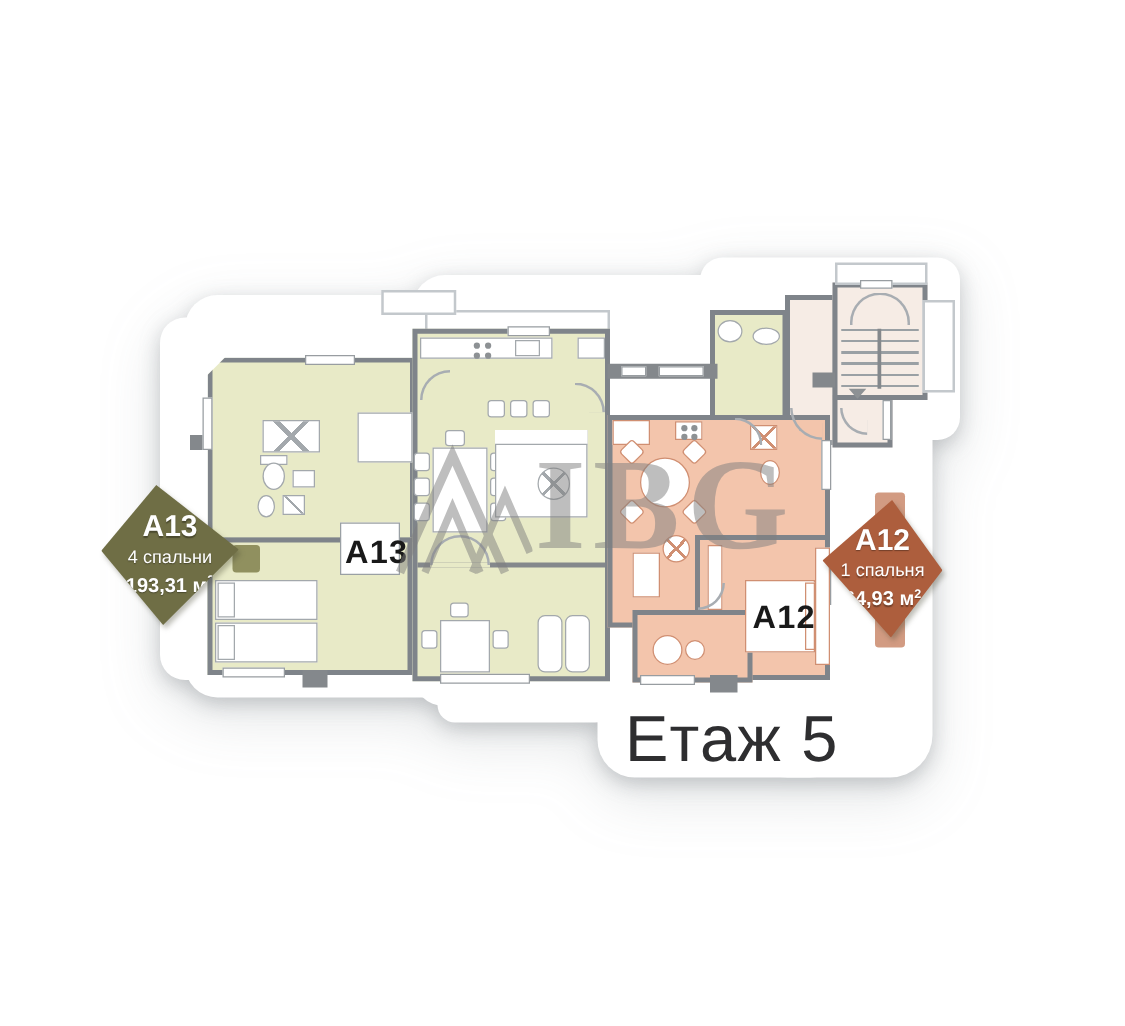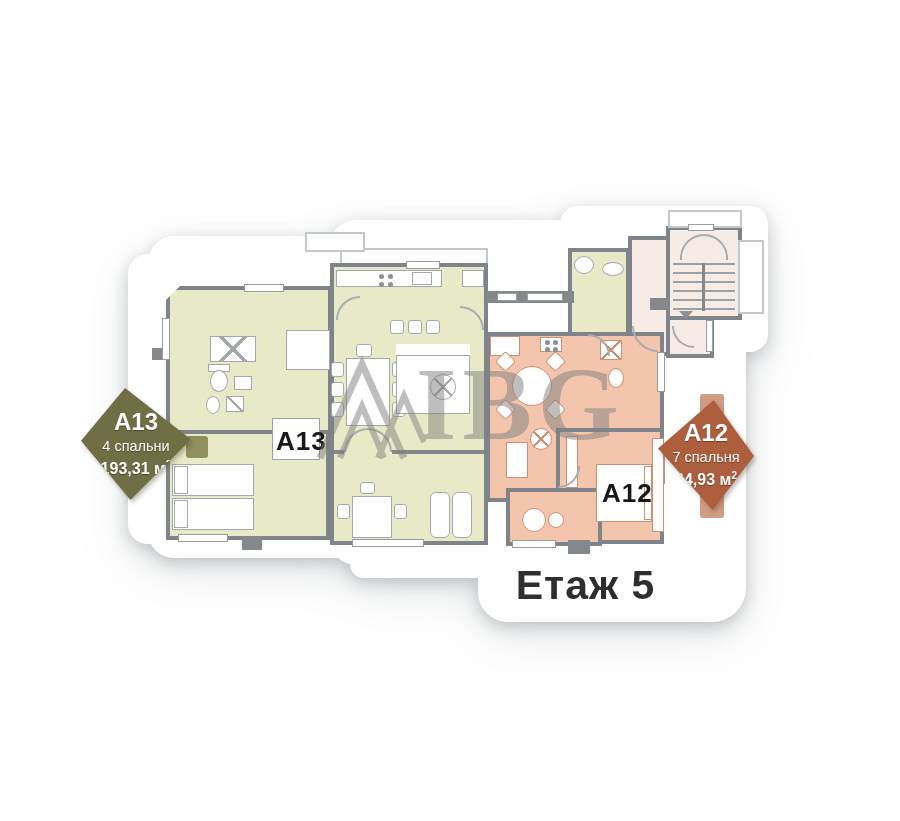--- a/index.html
+++ b/index.html
@@ -29,36 +29,36 @@
   .arc-tr{border-top-width:2px;border-right-width:2px;border-top-right-radius:100%;}
   .arc-bl{border-bottom-width:2px;border-left-width:2px;border-bottom-left-radius:100%;}
   .arc-br{border-bottom-width:2px;border-right-width:2px;border-bottom-right-radius:100%;}
   .dots{position:absolute;width:5px;height:5px;border-radius:50%;background:#8d9194;
         box-shadow:9px 0 0 #8d9194,0 8px 0 #8d9194,9px 8px 0 #8d9194;}
   .plan-label{position:absolute;font-weight:bold;font-size:26px;color:#191919;letter-spacing:1px;}
   
   .treads{position:absolute;background:repeating-linear-gradient(to bottom,#9aa0a4 0,#9aa0a4 2px,transparent 2px,transparent 9px);}
   .tri-down{position:absolute;width:0;height:0;border-left:7px solid transparent;border-right:7px solid transparent;border-top:8px solid #8d9194;}
   
-  #wm{position:absolute;left:316px;top:350px;z-index:5;opacity:.5;display:flex;align-items:flex-start;pointer-events:none;}
+  #wm{position:absolute;left:316px;top:350px;z-index:5;opacity:.5;display:flex;align-items:flex-start;pointer-events:none;gap:12px;}
   #wm .letters{font-family:"Liberation Serif",serif;font-weight:600;font-size:104px;line-height:1;
                color:#7f7f7f;letter-spacing:6px;margin-left:-10px;margin-top:2px;}
   
   #badges{position:absolute;inset:0;z-index:7;}
   .ribbon{position:absolute;border-radius:3px;}
   .badge{position:absolute;display:flex;flex-direction:column;align-items:center;justify-content:center;
          color:#fff;text-align:center;cursor:pointer;}
   .badge .u{font-size:24px;font-weight:bold;line-height:1;text-shadow:0 1px 1px rgba(0,0,0,.35);}
   .badge .r{font-size:14.5px;margin-top:4px;text-shadow:0 1px 1px rgba(0,0,0,.35);}
   .badge .a{font-size:16px;font-weight:bold;margin-top:5px;text-shadow:0 1px 1px rgba(0,0,0,.35);}
   .badge sup{font-size:10px;}
   .bshadow{filter:drop-shadow(2px 3px 2px rgba(70,70,50,.35));position:absolute;}
   
   #floor-label{position:absolute;left:498px;top:562px;width:175px;text-align:center;z-index:6;
-               font-size:41px;font-weight:bold;color:#2e2e30;letter-spacing:1px;}
+               font-size:52px;font-weight:normal;color:#2e2e30;letter-spacing:1px;}
 </style>
 </head>
 <body>
 
 <div class="stage">
 
   <div id="cloud">
     <div class="cp" style="left:148px;top:236px;width:370px;height:322px;"></div>
     <div class="cp" style="left:128px;top:254px;width:240px;height:290px;border-radius:20px;"></div>
     <div class="cp" style="left:330px;top:220px;width:285px;height:345px;"></div>
@@ -211,21 +211,21 @@
         <span class="r">4 спальни</span>
         <span class="a"><span>193,31 м</span><sup>2</sup></span>
       </div>
     </div>
 
     <div class="ribbon" style="left:700px;top:394px;width:24px;height:124px;background:#d29b82;z-index:1;"></div>
     <div class="bshadow" style="left:658px;top:400px;z-index:2;">
       <div class="badge" style="position:relative;width:96px;height:110px;background:#ad5e3d;
                   clip-path:polygon(0% 44%, 58% 0%, 100% 51%, 57% 100%);">
         <span class="u">A12</span>
-        <span class="r">7 спальня</span>
+        <span class="r">1 спальня</span>
         <span class="a"><span>64,93 м</span><sup>2</sup></span>
       </div>
     </div>
   </div>
 
   <div id="floor-label">Етаж 5</div>
 
 </div>
 
 </body></html>

